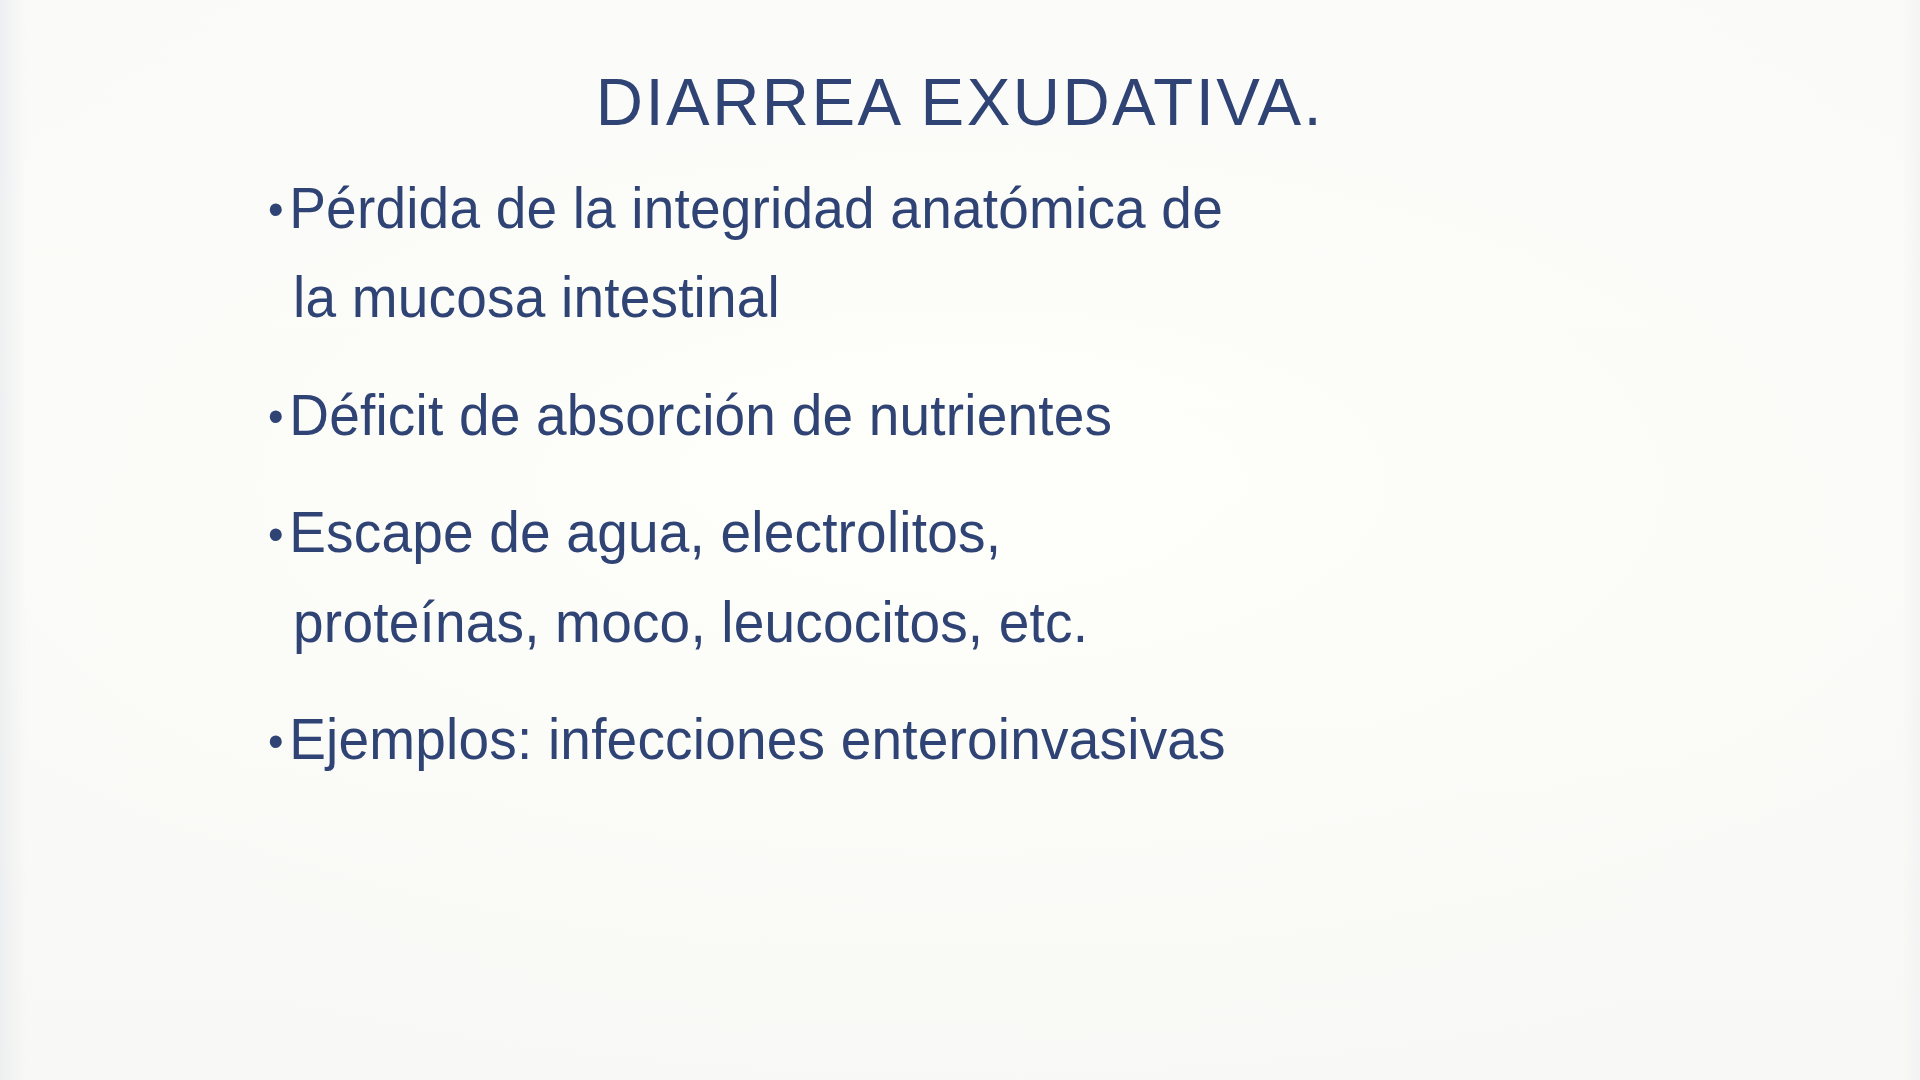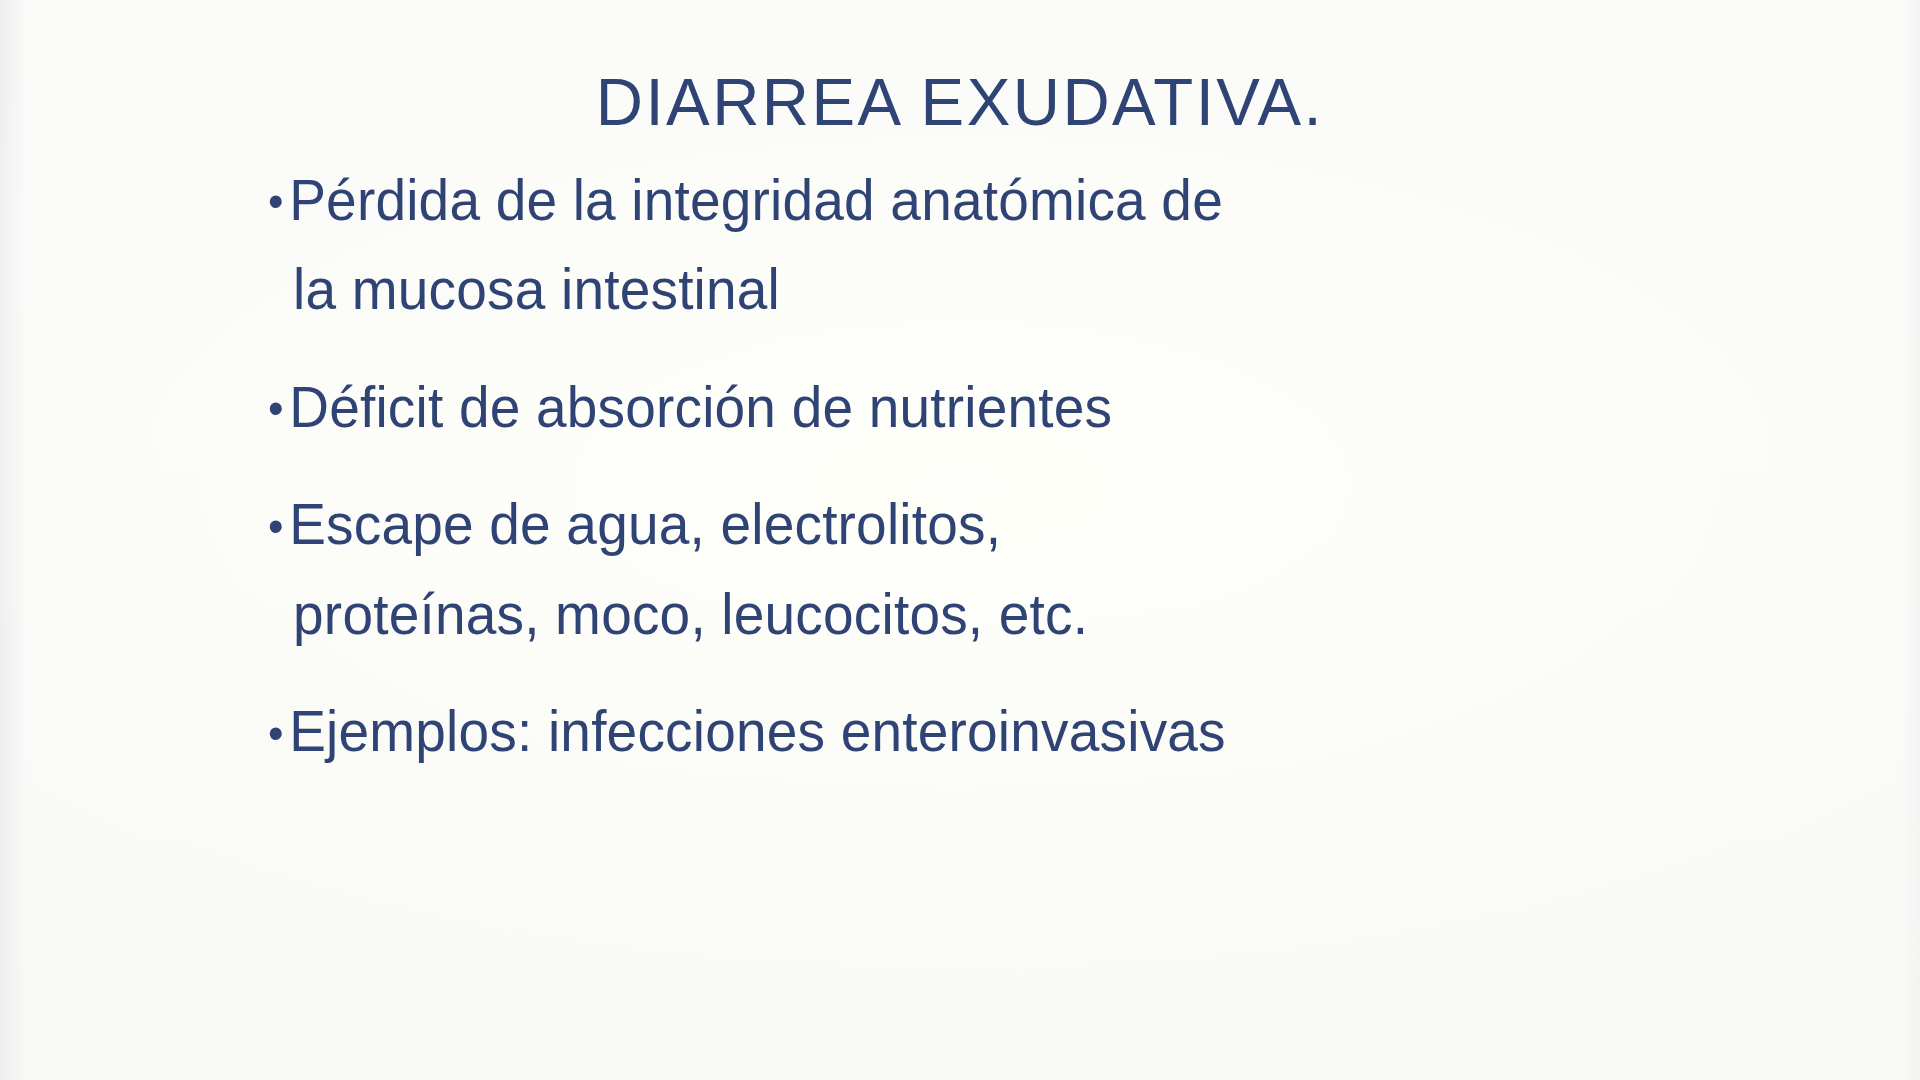--- a/index.html
+++ b/index.html
@@ -50,21 +50,21 @@
     color: #2f4374;
     font-size: 66px;
     font-weight: 500;
     letter-spacing: 2.5px;
     transform: scaleX(0.99);
     white-space: nowrap;
   }
 
   .bullets {
     position: absolute;
-    top: 156px;
+    top: 164px;
     left: 268px;
     width: 1500px;
   }
 
   .bullet-block {
     position: relative;
     color: #2f4374;
     font-size: 57px;
     font-weight: 500;
     line-height: 1.57;

